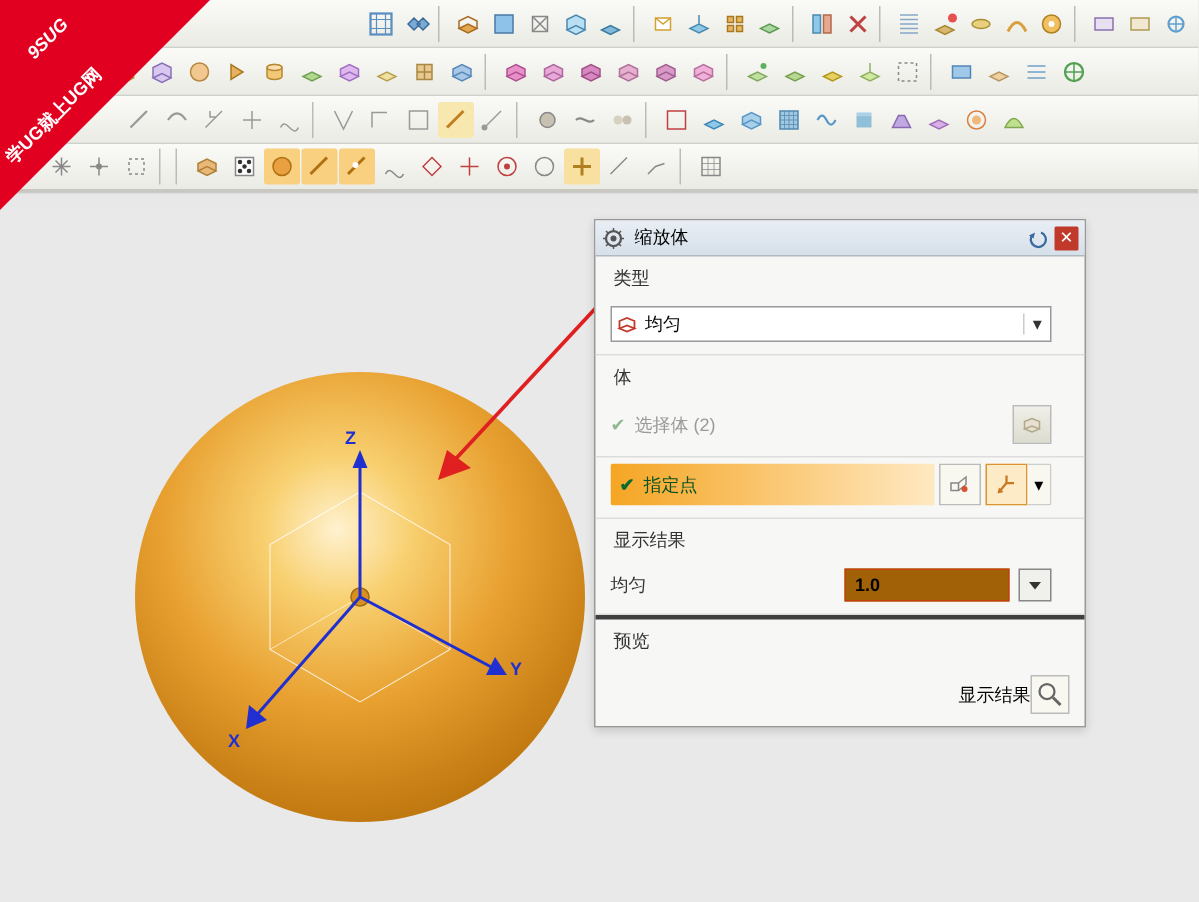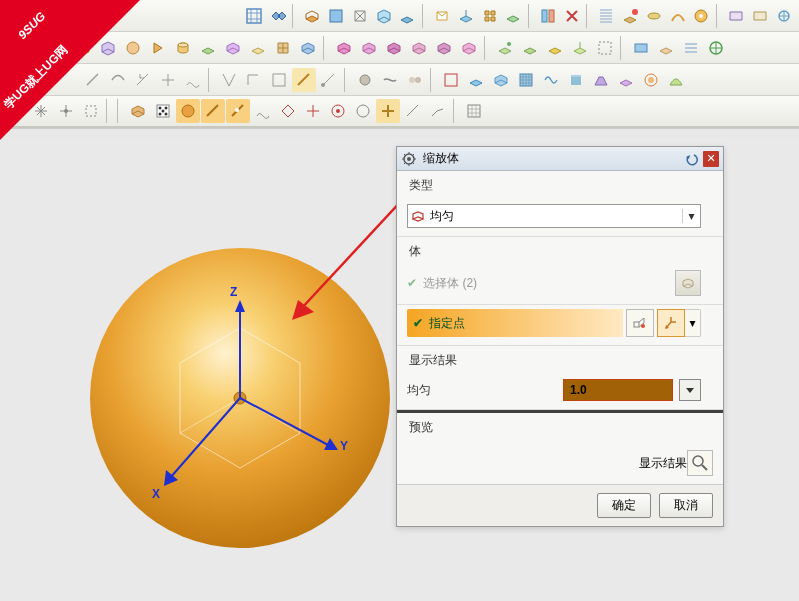--- a/index.html
+++ b/index.html
@@ -698,17 +698,13 @@
   <div class="result-row">
     <span>显示结果</span>
     <div class="mag">
         <svg width="18" height="18" viewBox="0 0 18 18">
           <circle cx="7" cy="7" r="5" fill="none" stroke="#666" stroke-width="1.5"></circle>
           <line x1="11" y1="11" x2="16" y2="16" stroke="#666" stroke-width="2"></line>
         </svg>
       </div>
   </div>
 
-  <div class="dlg-footer">
-    <button>确定</button>
-    <button>取消</button>
-  </div>
 </div>
 
 </body></html>

